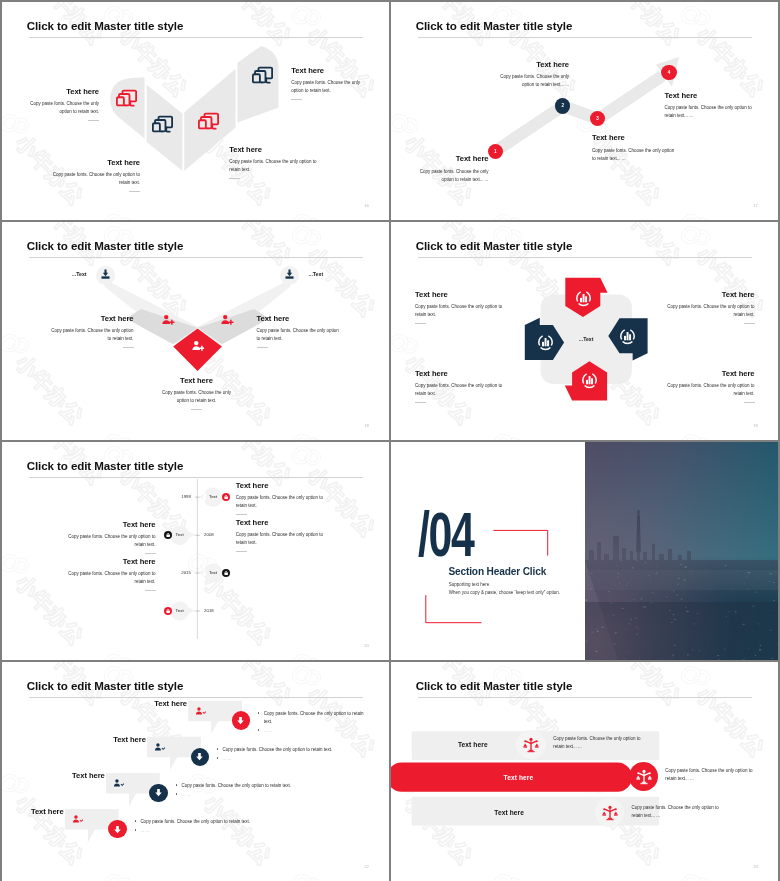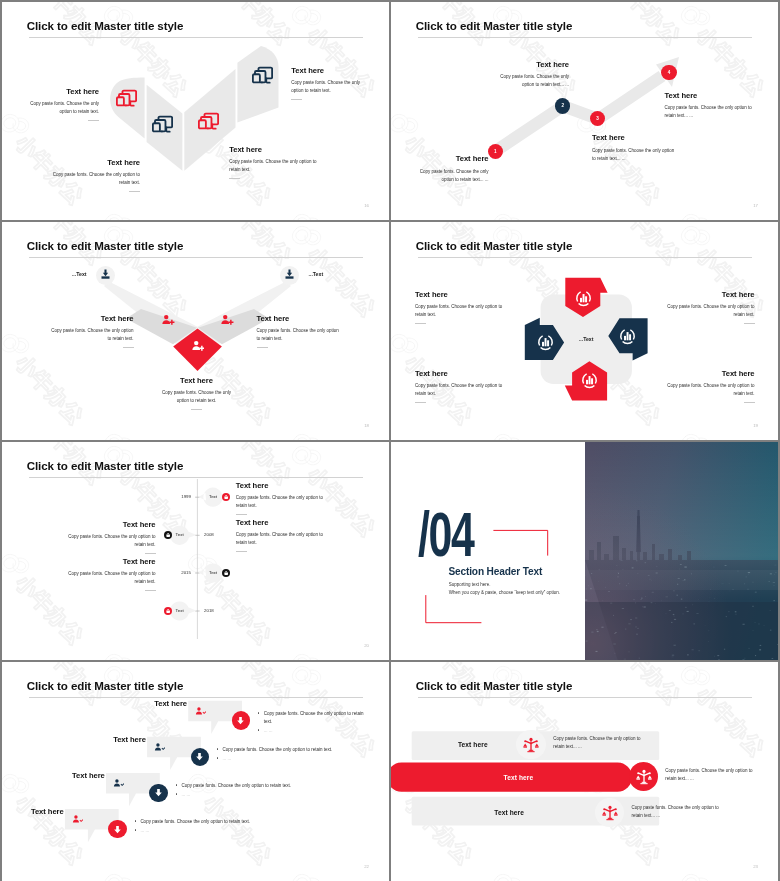--- a/index.html
+++ b/index.html
@@ -1157,21 +1157,21 @@
             <rect x="184.7" y="168.1" width="0.9" height="0.7" fill="#cfe8ee" fill-opacity="0.15"></rect>
             <rect x="129.1" y="213.8" width="0.9" height="0.8" fill="#cfe8ee" fill-opacity="0.10"></rect>
             <rect x="189.0" y="132.3" width="0.7" height="0.5" fill="#cfe8ee" fill-opacity="0.15"></rect>
             <rect x="174.2" y="207.2" width="1.9" height="1.2" fill="#cfe8ee" fill-opacity="0.28"></rect>
             <rect x="63.9" y="136.7" width="2.3" height="1.0" fill="#cfe8ee" fill-opacity="0.06"></rect>
             <rect x="128.9" y="156.2" width="1.3" height="0.7" fill="#cfe8ee" fill-opacity="0.09"></rect>
             <rect x="0.6" y="146.3" width="1.2" height="1.2" fill="#cfe8ee" fill-opacity="0.08"></rect>
           </g>
         </svg>
         <div class="abs sec-num" style="left:27.2px;top:60.5px">/04</div>
-        <div class="abs sec-head" style="left:57.4px;top:124.6px">Section Header Text</div>
+        <div class="abs sec-head" style="left:57.4px;top:124.6px">Section Header Click</div>
         <div class="abs sec-sub" style="left:57.7px;top:141.2px">Supporting text here.</div>
         <div class="abs sec-sub" style="left:57.7px;top:149.2px">When you copy &amp; paste, choose “keep text only” option.</div>
         <svg class="abs" style="left:0;top:0" width="387" height="219" viewBox="0 0 387 219">
           <path fill="none" stroke="#ed1b2e" stroke-width="1.0" d="M102.4 88.4 H156.7 V113.6"></path>
           <path fill="none" stroke="#ed1b2e" stroke-width="1.0" d="M34.8 153.1 V180.7 H90.4"></path>
         </svg>
       </div>
       <div class="slide">
         <svg class="wm" width="387" height="219" viewBox="0 0 387 219">
           <g fill="none" stroke="#f2f2f2" stroke-width="1.8" stroke-linejoin="round" stroke-linecap="round">

